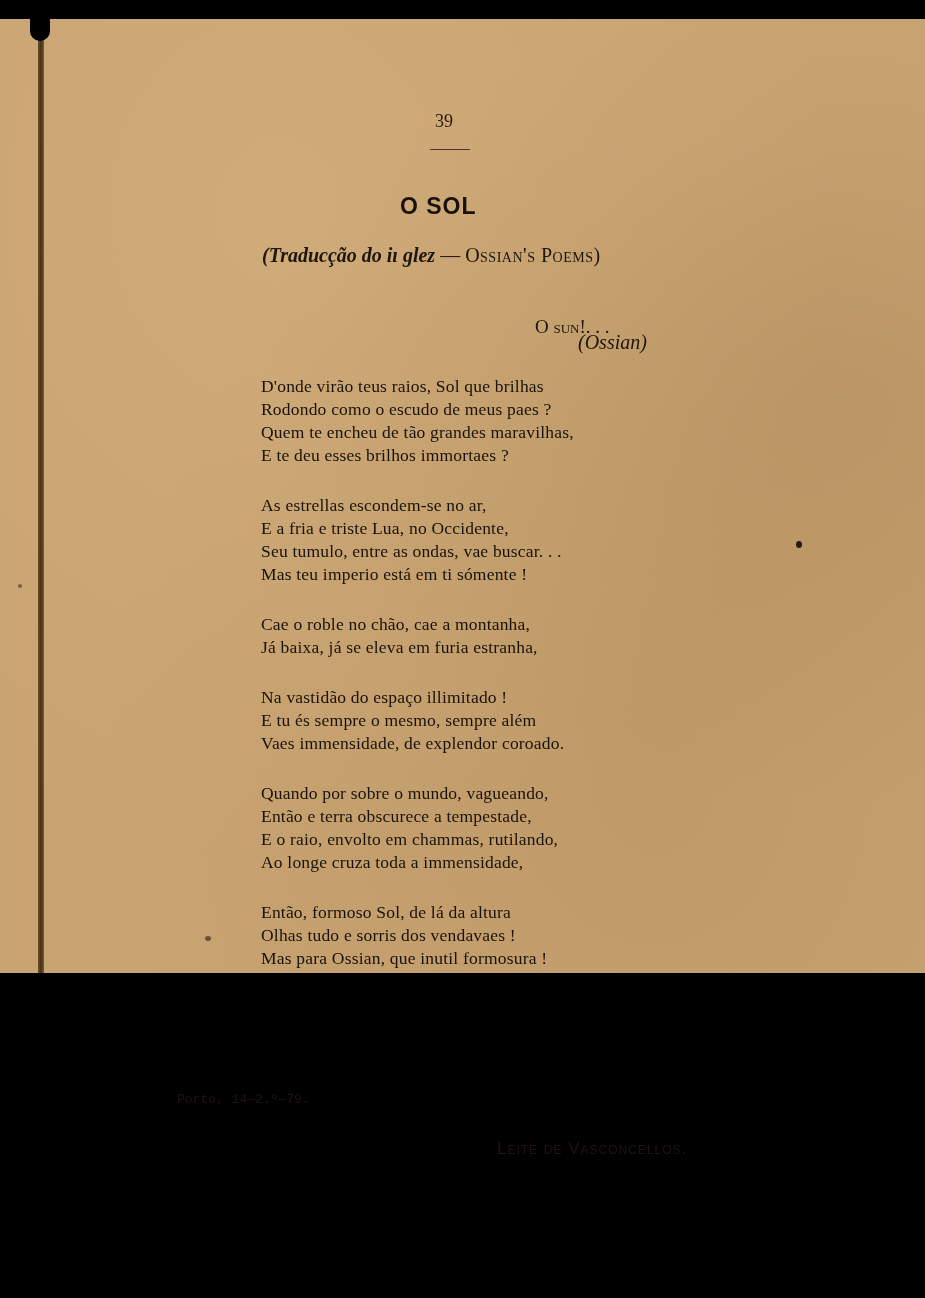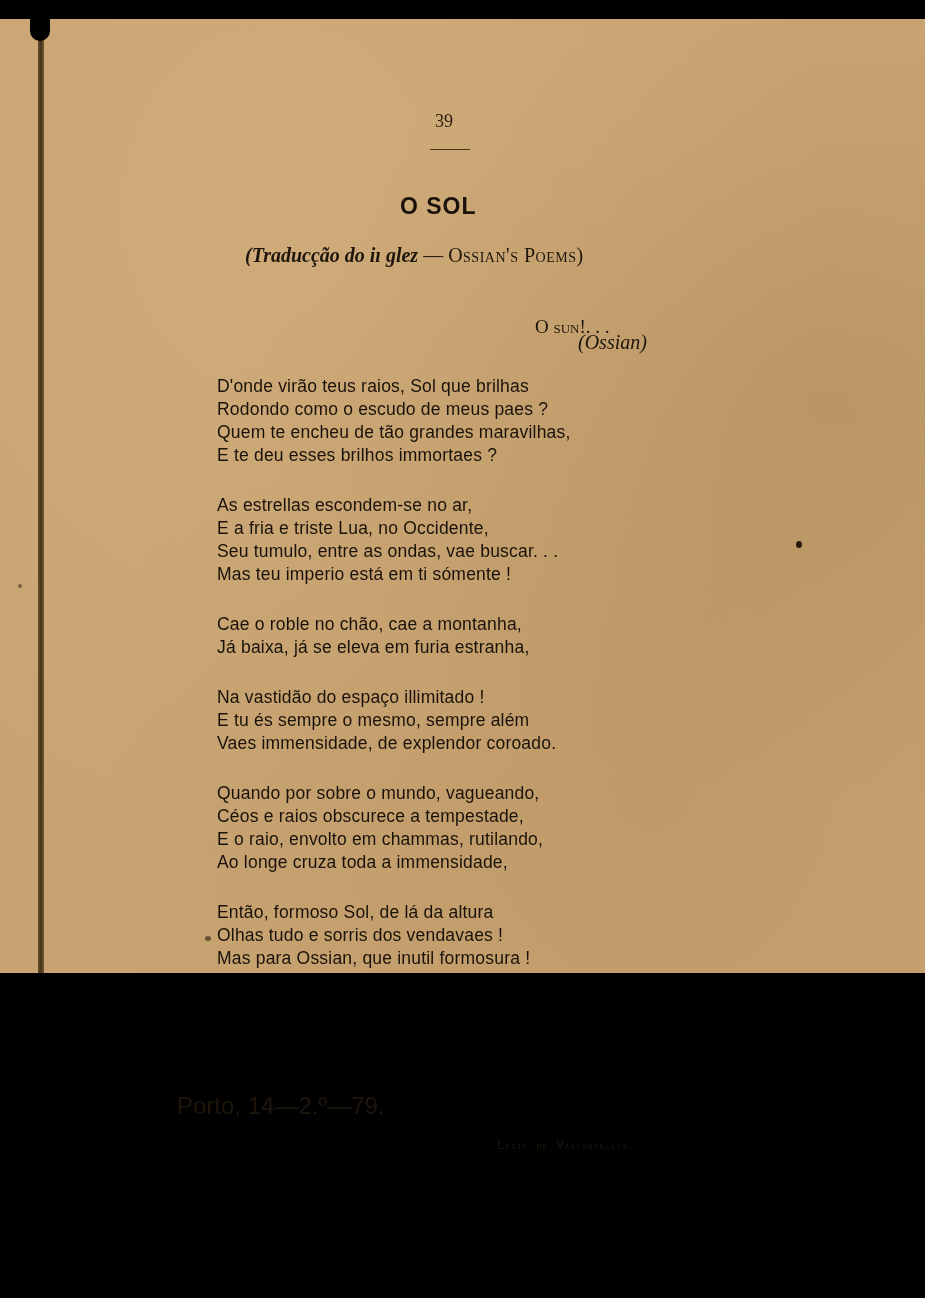--- a/index.html
+++ b/index.html
@@ -52,21 +52,21 @@
       font-weight: bold; font-size: 23px; letter-spacing: 1px;
       color: #1a120a;
     }
     .subtitle {
       position: absolute;
       left: 245px; top: 225px;
       font-family: "Liberation Serif", serif;
       font-size: 20px; color: #1e150c;
       white-space: nowrap;
     }
-    .subtitle .it { font-style: italic; font-weight: bold; }
+    .subtitle .it { font-style: italic; font-weight: bold; margin-left: 17px; }
     .subtitle .sc { font-variant: small-caps; letter-spacing: 0.5px; }
     .epigraph {
       position: absolute;
       left: 535px; top: 270px;
       font-family: "Liberation Serif", serif;
       font-size: 19px; color: #1e150c;
       font-variant: small-caps;
       margin-top: 27px;
     }
     .epigraph-attr {
@@ -75,38 +75,39 @@
       font-family: "Liberation Serif", serif;
       font-style: italic; font-size: 20px; color: #1e150c; text-align: right;
     }
     .poem {
       position: absolute;
       left: 217px; top: 356px;
       width: 500px;
     }
     .stanza { margin-bottom: 27px; }
     .line {
-      font-family: Liberation Sans, sans-serif;
+      font-family: Liberation Serif, serif;
       font-size: 17.5px;
       line-height: 23px;
       color: #1a120a;
       white-space: nowrap;
       letter-spacing: 0.2px;
+      margin-left: 44px;
     }
     .date {
       position: absolute;
       left: 177px; top: 1073px;
-      font-family: Liberation Sans, sans-serif;
-      font-size: 24px; color: #1e150c;
+      font-family: Liberation Mono, monospace;
+      font-size: 13px; color: #1e150c;
     }
     .author {
       position: absolute;
       left: 497px; top: 1120px;
-      font-family: Liberation Mono, monospace;
-      font-size: 12px; font-variant: small-caps;
+      font-family: Liberation Sans, sans-serif;
+      font-size: 17px; font-variant: small-caps;
       letter-spacing: 1px; color: #1e150c;
     }
     .speck {
       position: absolute; border-radius: 50%;
       background: #2a1a0a;
     }
   </style>
 </head>
 <body>
 
@@ -143,21 +144,21 @@
       <div class="line">Cae o roble no chão, cae a montanha,</div>
       <div class="line">Já baixa, já se eleva em furia estranha,</div>
     </div>
     <div class="stanza">
       <div class="line">Na vastidão do espaço illimitado !</div>
       <div class="line">E tu és sempre o mesmo, sempre além</div>
       <div class="line">Vaes immensidade, de explendor coroado.</div>
     </div>
     <div class="stanza">
       <div class="line">Quando por sobre o mundo, vagueando,</div>
-      <div class="line">Céos e raios obscurece a tempestade,</div>
+      <div class="line">Então e terra obscurece a tempestade,</div>
       <div class="line">E o raio, envolto em chammas, rutilando,</div>
       <div class="line">Ao longe cruza toda a immensidade,</div>
     </div>
     <div class="stanza">
       <div class="line">Então, formoso Sol, de lá da altura</div>
       <div class="line">Olhas tudo e sorris dos vendavaes !</div>
       <div class="line">Mas para Ossian, que inutil formosura !</div>
     </div>
   </div>
 

